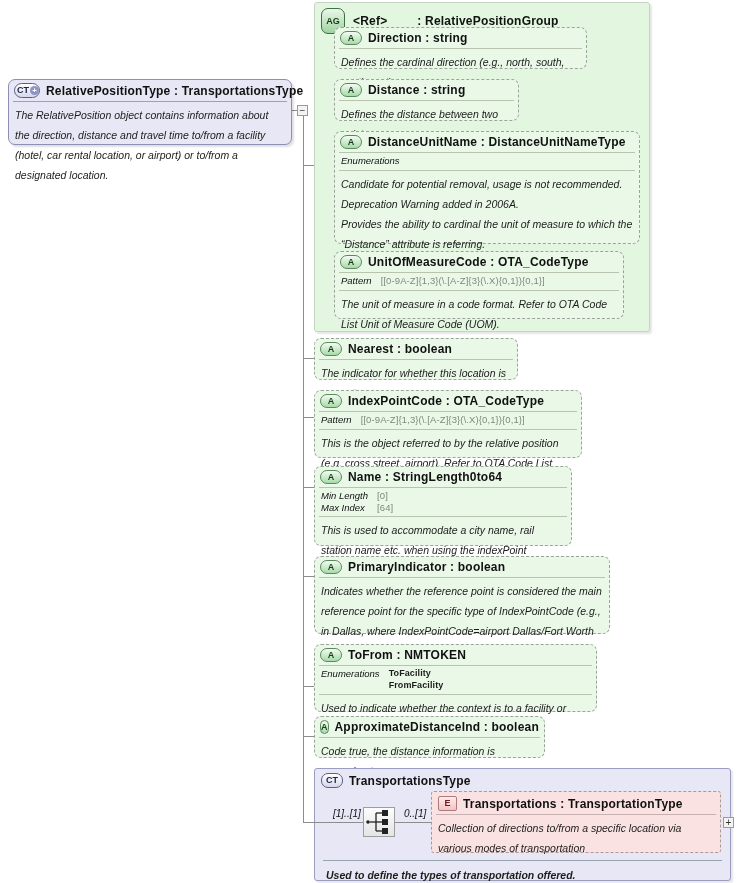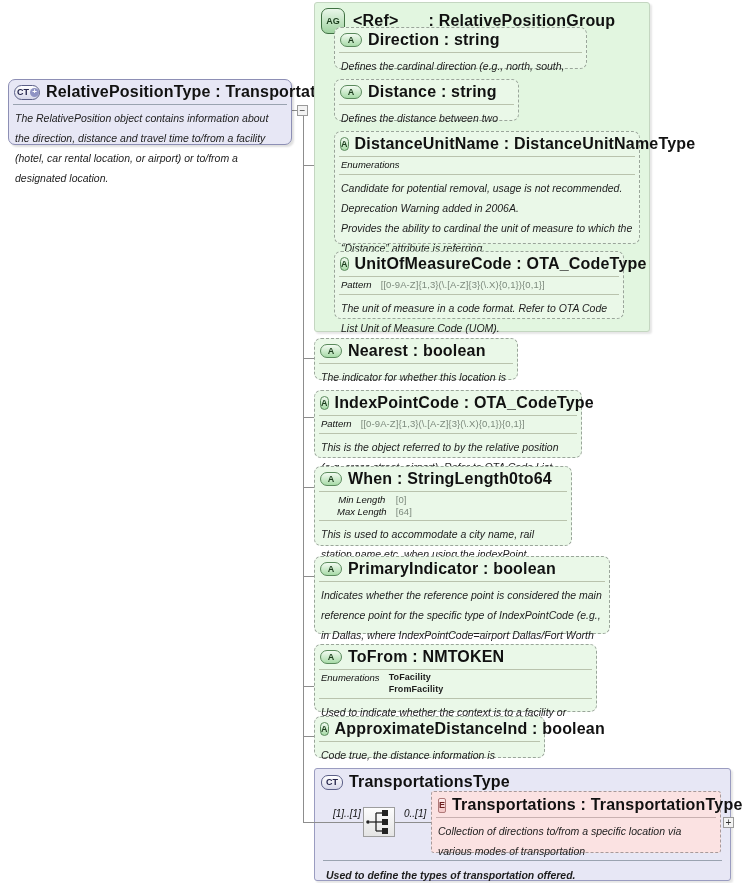--- a/index.html
+++ b/index.html
@@ -24,21 +24,21 @@
     border-radius: 7px;
   }
   .node .hdr {
     display: flex;
     align-items: center;
     padding: 3px 6px 3px 5px;
     gap: 6px;
     white-space: nowrap;
   }
   .node .title {
-    font-size: 16px;
+    font-size: 12px;
     font-weight: bold;
     letter-spacing: .2px;
     color: #111;
   }
   .node .doc {
     font-style: italic;
     font-size: 10.5px;
     line-height: 20px;
     padding: 3px 6px 4px 6px;
     color: #1c1c1c;
@@ -147,21 +147,20 @@
     grid-template-columns: auto 1fr;
     column-gap: 9px;
     padding: 2px 6px 3px 6px;
     font-size: 9.5px;
     line-height: 11.5px;
   }
   .facet-key {
     font-style: italic;
     color: #111;
     white-space: nowrap;
-    text-align: center;
   }
   .facet-val {
     color: #7d8a7d;
     font-family: "Liberation Sans", sans-serif;
     letter-spacing: .1px;
   }
   .facet-val.dark { color: #1c1c1c; font-weight: bold; font-size: 9px; }
   .facet-val .line { display: block; }
 
   
@@ -317,27 +316,27 @@
       <span class="line">[[0-9A-Z]{1,3}(\.[A-Z]{3}(\.X){0,1}){0,1}]</span>
     </div>
   </div>
   <div class="sep light"></div>
   <div class="doc">This is the object referred to by the relative position (e.g. cross street, airport). Refer to OTA Code List Index Point Code (IPC).</div>
 </div>
 
 <div class="node n-attr" style="left:314px; top:466px; width:258px; height:80px;">
   <div class="hdr">
     <span class="badge badge-a">A</span>
-    <span class="title">When     : StringLength0to64</span>
-  </div>
-  <div class="sep light"></div>
-  <div class="facets" style="row-gap:0;margin-left:16px;">
+    <span class="title">Name     : StringLength0to64</span>
+  </div>
+  <div class="sep light"></div>
+  <div class="facets" style="row-gap:0;">
     <div class="facet-key">Min Length</div>
     <div class="facet-val">[0]</div>
-    <div class="facet-key">Max Length</div>
+    <div class="facet-key">Max Index</div>
     <div class="facet-val">[64]</div>
   </div>
   <div class="sep light"></div>
   <div class="doc">This is used to accommodate a city name, rail station name etc. when using the indexPoint attribute.</div>
 </div>
 
 <div class="node n-attr" style="left:314px; top:556px; width:296px; height:78px;">
   <div class="hdr">
     <span class="badge badge-a">A</span>
     <span class="title">PrimaryIndicator : boolean</span>

